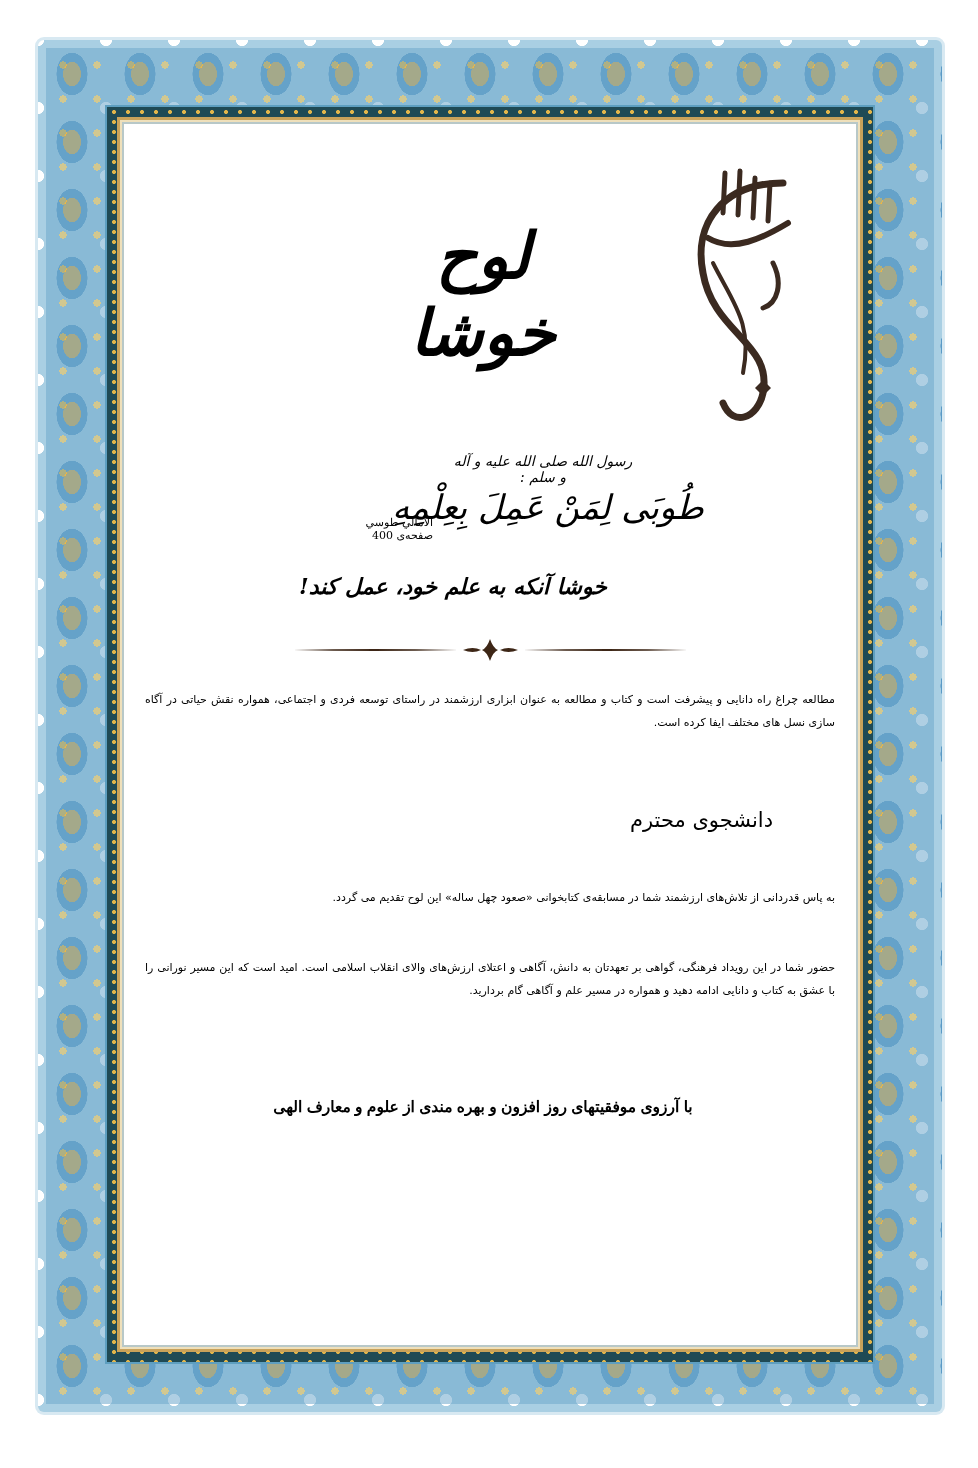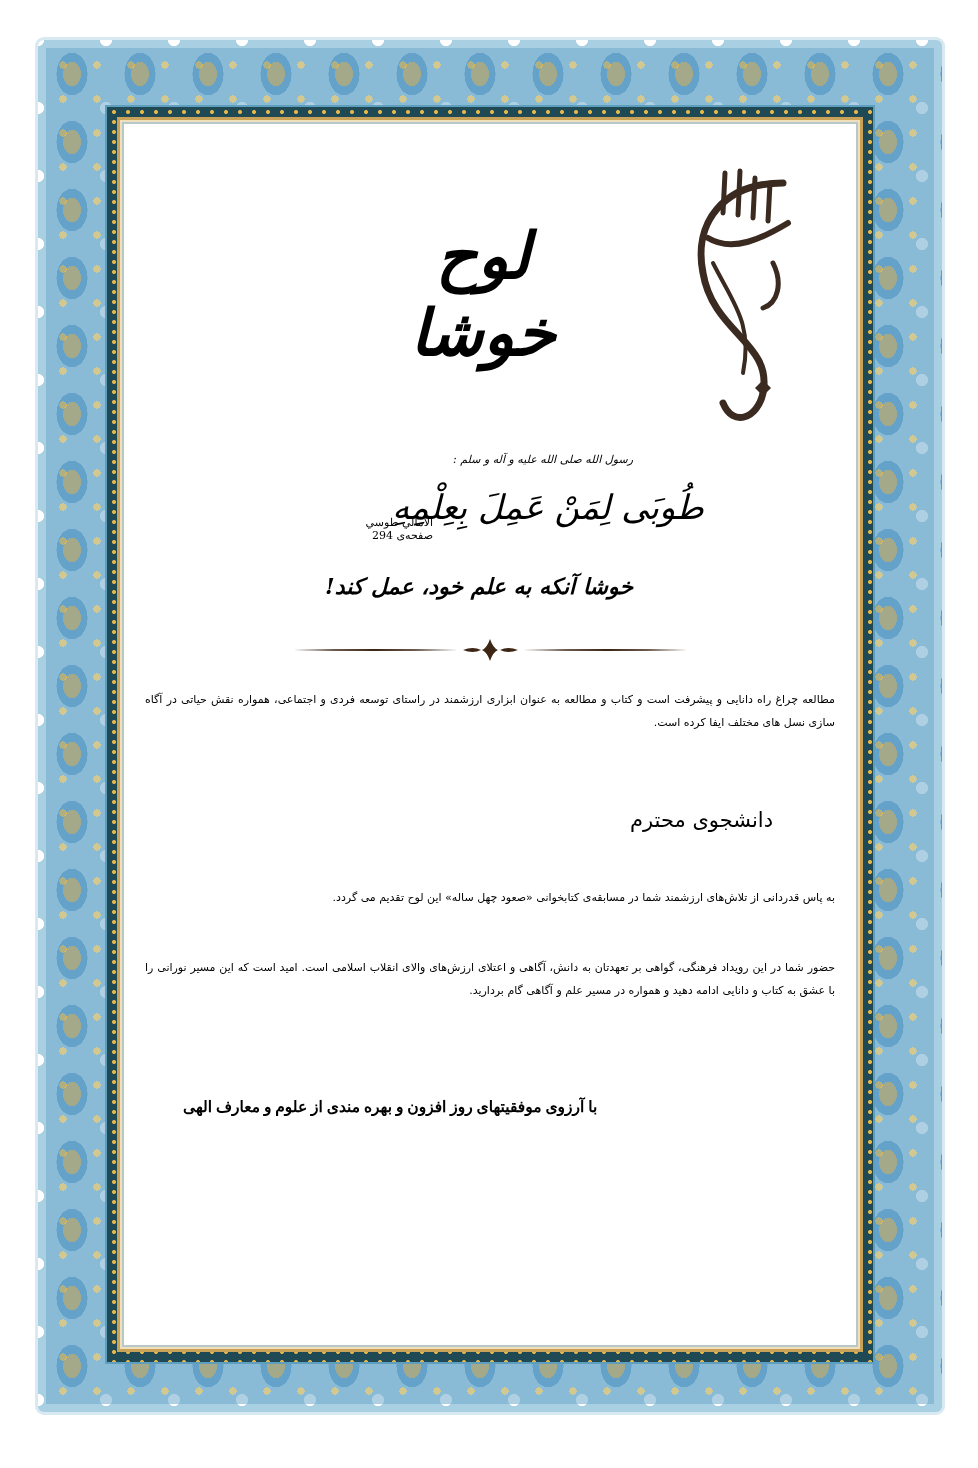--- a/index.html
+++ b/index.html
@@ -41,33 +41,33 @@
     .content { position: absolute; left: 123px; top: 123px; width: 734px; height: 1223px; direction: rtl; color: #000; }
 
     
     .bismillah { position: absolute; left: 540px; top: 20px; width: 140px; height: 290px; }
 
     .title {
       position: absolute; left: 230px; top: 95px; width: 260px; text-align: center;
       font-family: "DejaVu Serif", serif; font-size: 64px; font-weight: bold; font-style: italic; line-height: 1.2;
     }
 
-    .hadith-source { position: absolute; left: 330px; top: 330px; width: 180px; text-align: center; font-size: 11px; font-style: italic; }
+    .hadith-source { position: absolute; left: 330px; top: 330px; width: 180px; text-align: center; font-size: 14px; font-style: italic; }
     .hadith-arabic { position: absolute; left: 215px; top: 364px; width: 420px; text-align: center; font-size: 34px; font-style: italic; }
     .reference { position: absolute; left: 210px; top: 393px; width: 100px; text-align: right; font-size: 11px; line-height: 1.2; }
-    .hadith-persian { position: absolute; left: 150px; top: 450px; width: 360px; font-size: 22px; font-weight: bold; font-style: italic; }
+    .hadith-persian { position: absolute; left: 150px; top: 450px; width: 360px; text-align: center; font-size: 22px; font-weight: bold; font-style: italic; }
 
     .divider { position: absolute; left: 170px; top: 515px; width: 395px; height: 24px; }
 
     .para { position: absolute; left: 22px; width: 690px; font-family: "DejaVu Sans", sans-serif; font-size: 11px; line-height: 23px; text-align: justify; }
     .intro { top: 565px; }
     .greeting { position: absolute; left: 90px; top: 685px; width: 560px; font-family: "DejaVu Sans", sans-serif; font-size: 21px; font-weight: normal; text-align: right; padding-right: 0; }
     .p1 { top: 763px; }
     .p2 { top: 833px; }
-    .closing { position: absolute; left: 60px; top: 975px; width: 600px; text-align: left; font-family: Liberation Serif, serif; font-size: 15.5px; font-weight: bold; }
+    .closing { position: absolute; left: 60px; top: 975px; width: 600px; text-align: center; font-family: Liberation Sans, sans-serif; font-size: 15.5px; font-weight: bold; }
   </style>
 </head>
 <body>
 
 <div class="ornament"></div>
 <div class="frame-dark"></div>
 <div class="frame-gold"></div>
 
 <div class="content">
 
@@ -82,21 +82,21 @@
     <path d="M92 245 l8 -8 l8 8 l-8 8 z" fill="#3b2a20"></path>
     <title>بسم الله الرحمن الرحیم</title>
   </svg>
 
   <div class="title">لوح خوشا</div>
 
   <div class="hadith-source">رسول الله صلی الله علیه و آله و سلم :</div>
   <div class="hadith-arabic">طُوبَى لِمَنْ عَمِلَ بِعِلْمِهِ</div>
   <div class="reference">
     <div>الأمالي طوسي</div>
-    <div>صفحه‌ی 294</div>
+    <div>صفحه‌ی 400</div>
   </div>
   <div class="hadith-persian">خوشا آنکه به علم خود، عمل کند!</div>
 
   <svg class="divider" viewBox="0 0 395 24">
     <path d="M0 12 Q 80 10 165 12 Q 80 14 0 12 Z" fill="#3d2616"></path>
     <path d="M230 12 Q 315 10 395 12 Q 315 14 230 12 Z" fill="#3d2616"></path>
     <path d="M170 12 Q 180 8 188 12 Q 180 16 170 12 Z" fill="#3d2616"></path>
     <path d="M207 12 Q 215 8 225 12 Q 215 16 207 12 Z" fill="#3d2616"></path>
     <path d="M197 1 Q 200 10 205 12 Q 200 14 197 23 Q 194 14 189 12 Q 194 10 197 1 Z" fill="#3d2616"></path>
   </svg>

